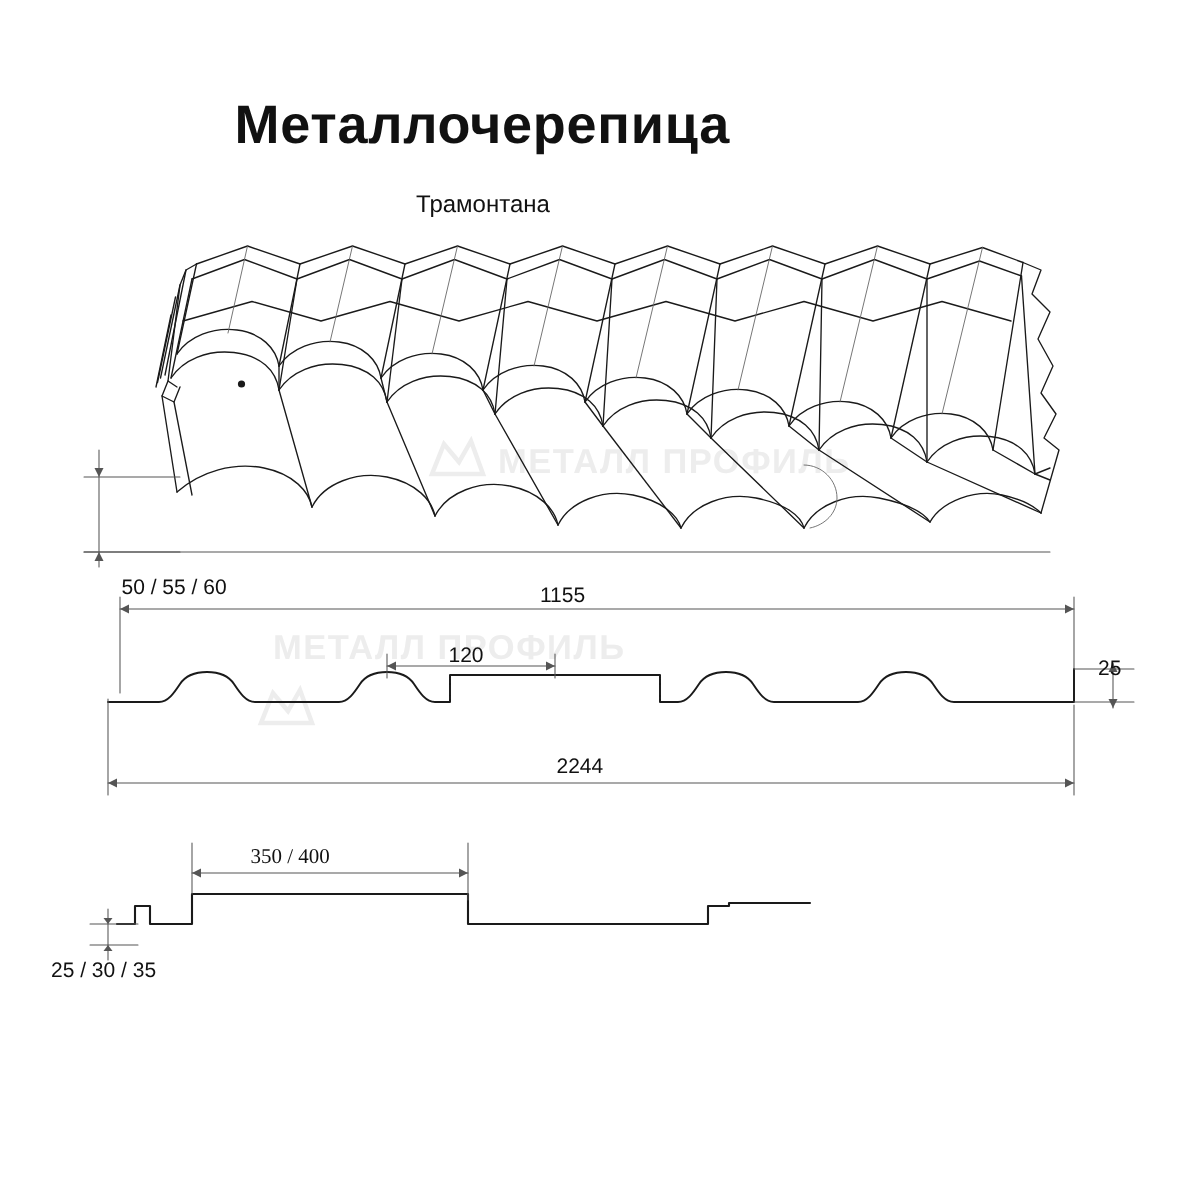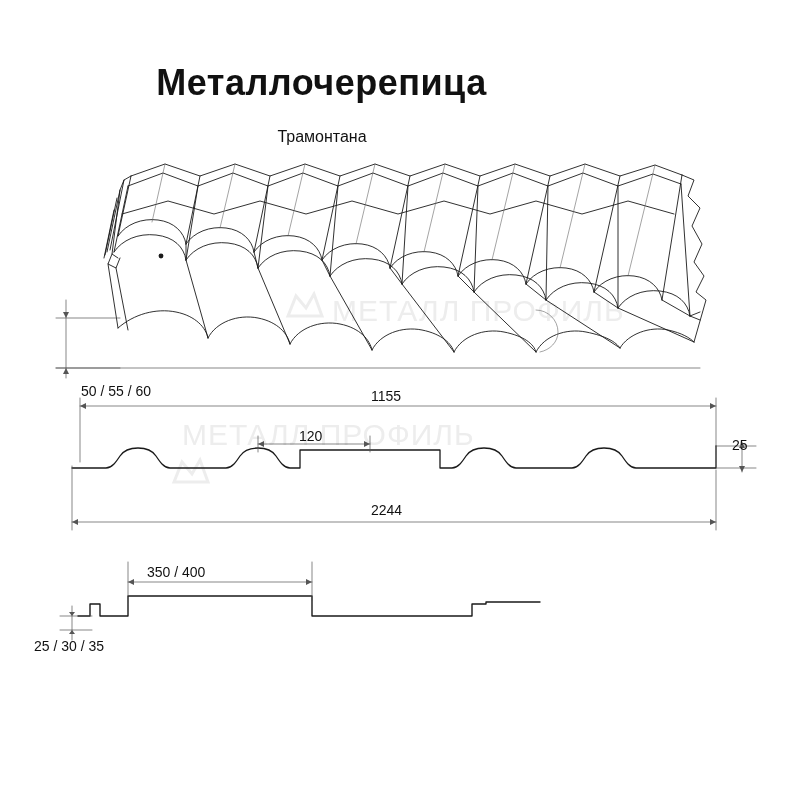--- a/index.html
+++ b/index.html
@@ -43,22 +43,22 @@
     color: #111111;
   }
   .dim {
     position: absolute;
     font-size: 14px;
     color: #111111;
     white-space: nowrap;
   }
   .wm {
     position: absolute;
-    font-size: 30px;
-    font-weight: normal;
+    font-size: 23px;
+    font-weight: bold;
     color: #ededed;
     letter-spacing: 1px;
     white-space: nowrap;
     pointer-events: none;
     user-select: none;
   }
   .wm-logo {
     position: absolute;
     pointer-events: none;
     user-select: none;
@@ -285,18 +285,18 @@
       <path d="M60 630 L92 630"></path>
       <path d="M72 606 L72 640"></path>
       <path d="M69 612 L72 616 L75 612" fill="#555555" stroke="none"></path>
       <path d="M69 634 L72 630 L75 634" fill="#555555" stroke="none"></path>
     </g>
 
   </g>
 </svg>
 
 <div class="dim" style="left:81px; top:370px;margin-top:13px;">50 / 55 / 60</div>
-<div class="dim" style="left:371px; top:388px;">1155</div>
+<div class="dim" style="left:360px; top:388px;">1155</div>
 <div class="dim" style="left:299px; top:428px;">120</div>
 <div class="dim" style="left:732px; top:437px;">25</div>
 <div class="dim" style="left:371px; top:502px;">2244</div>
-<div class="dim" style="left:147px; top:564px;">350 / 400</div>
+<div class="dim" style="left:167px; top:564px;font-family:Liberation Serif, serif;">350 / 400</div>
 <div class="dim" style="left:22px; top:638px;margin-left:12px;">25 / 30 / 35</div>
 
 </body></html>

